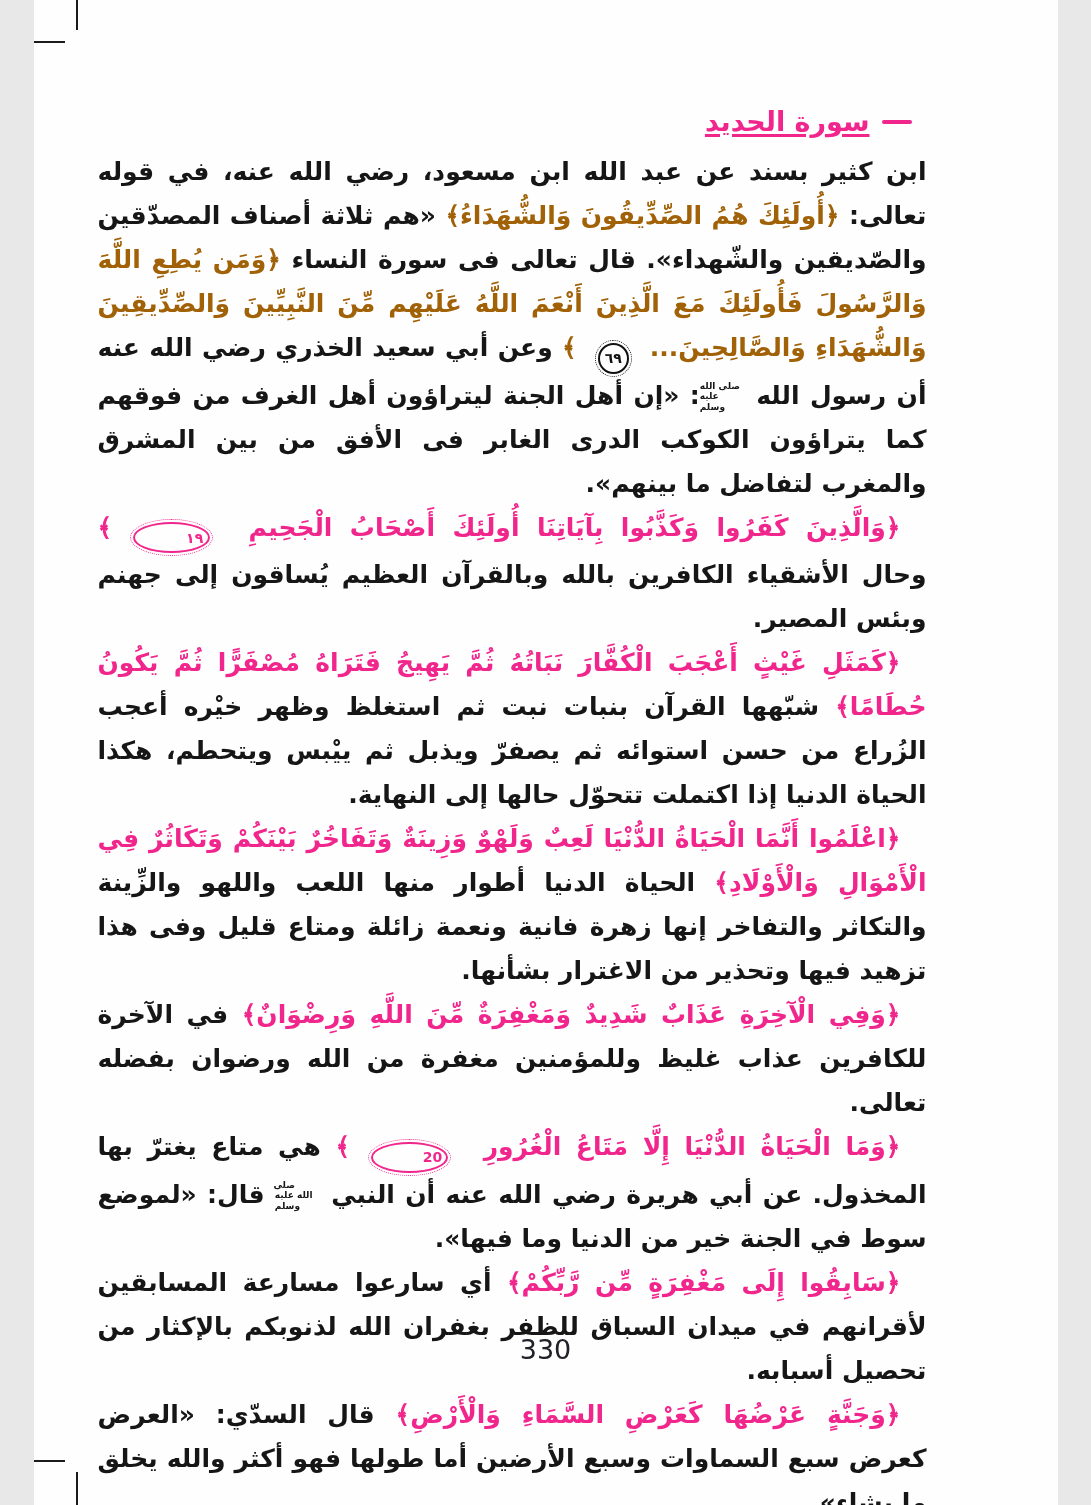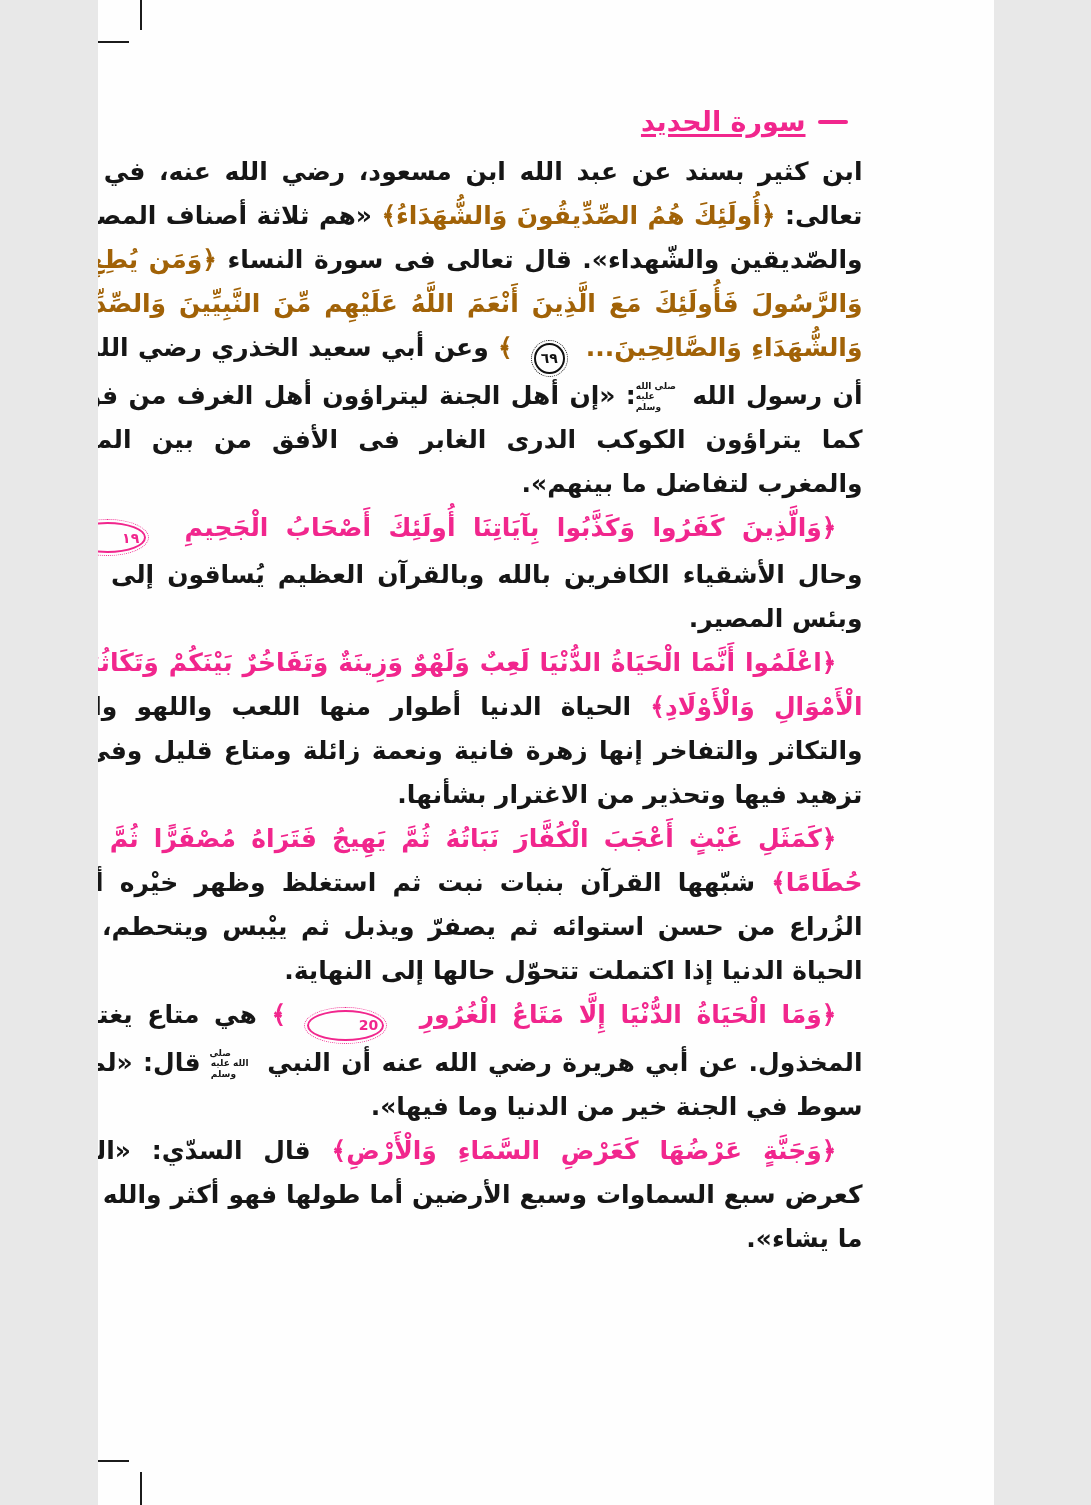--- a/index.html
+++ b/index.html
@@ -1,18 +1,18 @@
 <!DOCTYPE html>
 <html lang="ar" dir="rtl"><head>
 <meta charset="utf-8">
 <style>
   html,body{margin:0;padding:0;background:#e8e8e8;}
   .page{
     position:relative;
-    width:896px;height:1505px;
+    width:1024px;height:1505px;
     background:#fefefe;
     margin:0 auto;
     overflow:hidden;
     font-family:"DejaVu Sans",sans-serif;
     direction:rtl;
   }
   
   .crop{position:absolute;background:#1b1b1b;}
   .crop.tl-v{left:42px;top:0;width:2px;height:30px;}
   .crop.tl-h{left:0;top:41px;width:31px;height:2px;}
@@ -88,20 +88,23 @@
   <div class="crop br-v"></div>
 
   <div class="header">
     <span class="dash"></span>
     <span class="title">سورة الحديد</span>
   </div>
 
   <div class="content">
       <p class=""><span class="body">ابن كثير بسند عن عبد الله ابن مسعود، رضي الله عنه، في قوله تعالى: </span><span class="quran-black">﴿أُولَئِكَ هُمُ الصِّدِّيقُونَ وَالشُّهَدَاءُ﴾</span><span class="body"> «هم ثلاثة أصناف المصدّقين والصّديقين والشّهداء». قال تعالى فى سورة النساء </span><span class="quran-black">﴿وَمَن يُطِعِ اللَّهَ وَالرَّسُولَ فَأُولَئِكَ مَعَ الَّذِينَ أَنْعَمَ اللَّهُ عَلَيْهِم مِّنَ النَّبِيِّينَ وَالصِّدِّيقِينَ وَالشُّهَدَاءِ وَالصَّالِحِينَ...</span><span class="medallion black">٦٩</span><span class="quran-black">﴾</span><span class="body"> وعن أبي سعيد الخذري رضي الله عنه أن رسول الله </span><span class="honorific">صلى الله عليه وسلم</span><span class="body">: «إن أهل الجنة ليتراؤون أهل الغرف من فوقهم كما يتراؤون الكوكب الدرى الغابر فى الأفق من بين المشرق والمغرب لتفاضل ما بينهم».</span></p>
       <p class="indent"><span class="quran-pink">﴿وَالَّذِينَ كَفَرُوا وَكَذَّبُوا بِآيَاتِنَا أُولَئِكَ أَصْحَابُ الْجَحِيمِ </span><span class="medallion pink">١٩</span><span class="quran-pink">﴾</span><span class="body"> وحال الأشقياء الكافرين بالله وبالقرآن العظيم يُساقون إلى جهنم وبئس المصير.</span></p>
+      <p class="indent"><span class="quran-pink">﴿كَمَثَلِ غَيْثٍ أَعْجَبَ الْكُفَّارَ نَبَاتُهُ ثُمَّ يَهِيجُ فَتَرَاهُ مُصْفَرًّا ثُمَّ يَكُونُ حُطَامًا﴾</span><span class="body"> شبّهها القرآن بنبات نبت ثم استغلظ وظهر خيْره أعجب الزُراع من حسن استوائه ثم يصفرّ ويذبل ثم ييْبس ويتحطم، هكذا الحياة الدنيا إذا اكتملت تتحوّل حالها إلى النهاية.</span></p>
       <p class="indent"><span class="quran-pink">﴿اعْلَمُوا أَنَّمَا الْحَيَاةُ الدُّنْيَا لَعِبٌ وَلَهْوٌ وَزِينَةٌ وَتَفَاخُرٌ بَيْنَكُمْ وَتَكَاثُرٌ فِي الْأَمْوَالِ وَالْأَوْلَادِ﴾</span><span class="body"> الحياة الدنيا أطوار منها اللعب واللهو والزِّينة والتكاثر والتفاخر إنها زهرة فانية ونعمة زائلة ومتاع قليل وفى هذا تزهيد فيها وتحذير من الاغترار بشأنها.</span></p>
-      <p class="indent"><span class="quran-pink">﴿كَمَثَلِ غَيْثٍ أَعْجَبَ الْكُفَّارَ نَبَاتُهُ ثُمَّ يَهِيجُ فَتَرَاهُ مُصْفَرًّا ثُمَّ يَكُونُ حُطَامًا﴾</span><span class="body"> شبّهها القرآن بنبات نبت ثم استغلظ وظهر خيْره أعجب الزُراع من حسن استوائه ثم يصفرّ ويذبل ثم ييْبس ويتحطم، هكذا الحياة الدنيا إذا اكتملت تتحوّل حالها إلى النهاية.</span></p>
+      <p class="indent"><span class="quran-pink">﴿وَفِي الْآخِرَةِ عَذَابٌ شَدِيدٌ وَمَغْفِرَةٌ مِّنَ اللَّهِ وَرِضْوَانٌ﴾</span><span class="body"> في الآخرة للكافرين عذاب غليظ وللمؤمنين مغفرة من الله ورضوان بفضله تعالى.</span></p>
       <p class="indent"><span class="quran-pink">﴿وَمَا الْحَيَاةُ الدُّنْيَا إِلَّا مَتَاعُ الْغُرُورِ </span><span class="medallion pink">20</span><span class="quran-pink">﴾</span><span class="body"> هي متاع يغترّ بها المخذول. عن أبي هريرة رضي الله عنه أن النبي </span><span class="honorific">صلى الله عليه وسلم</span><span class="body"> قال: «لموضع سوط في الجنة خير من الدنيا وما فيها».</span></p>
+      <p class="indent"><span class="quran-pink">﴿سَابِقُوا إِلَى مَغْفِرَةٍ مِّن رَّبِّكُمْ﴾</span><span class="body"> أي سارعوا مسارعة المسابقين لأقرانهم في ميدان السباق للظفر بغفران الله لذنوبكم بالإكثار من تحصيل أسبابه.</span></p>
       <p class="indent"><span class="quran-pink">﴿وَجَنَّةٍ عَرْضُهَا كَعَرْضِ السَّمَاءِ وَالْأَرْضِ﴾</span><span class="body"> قال السدّي: «العرض كعرض سبع السماوات وسبع الأرضين أما طولها فهو أكثر والله يخلق ما يشاء».</span></p>
     </div>
 
+  <div class="page-number">330</div>
 
 </div>
 
 </body></html>

